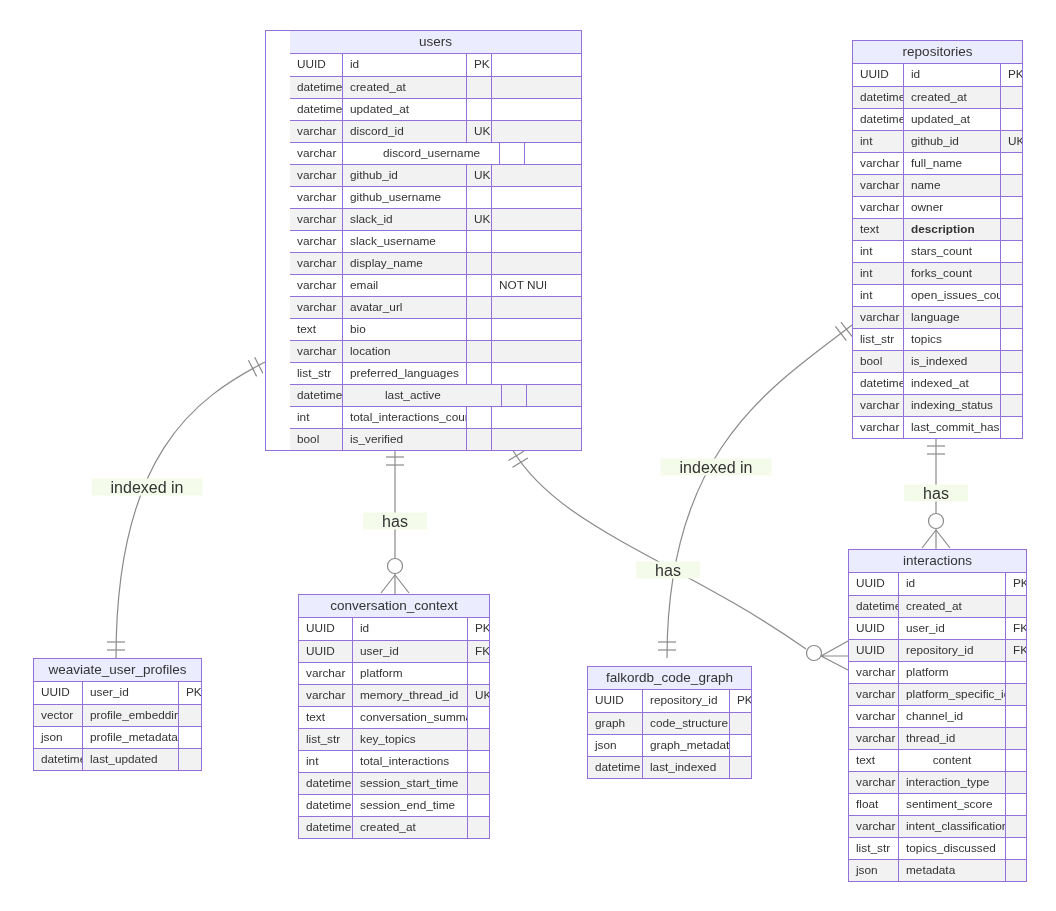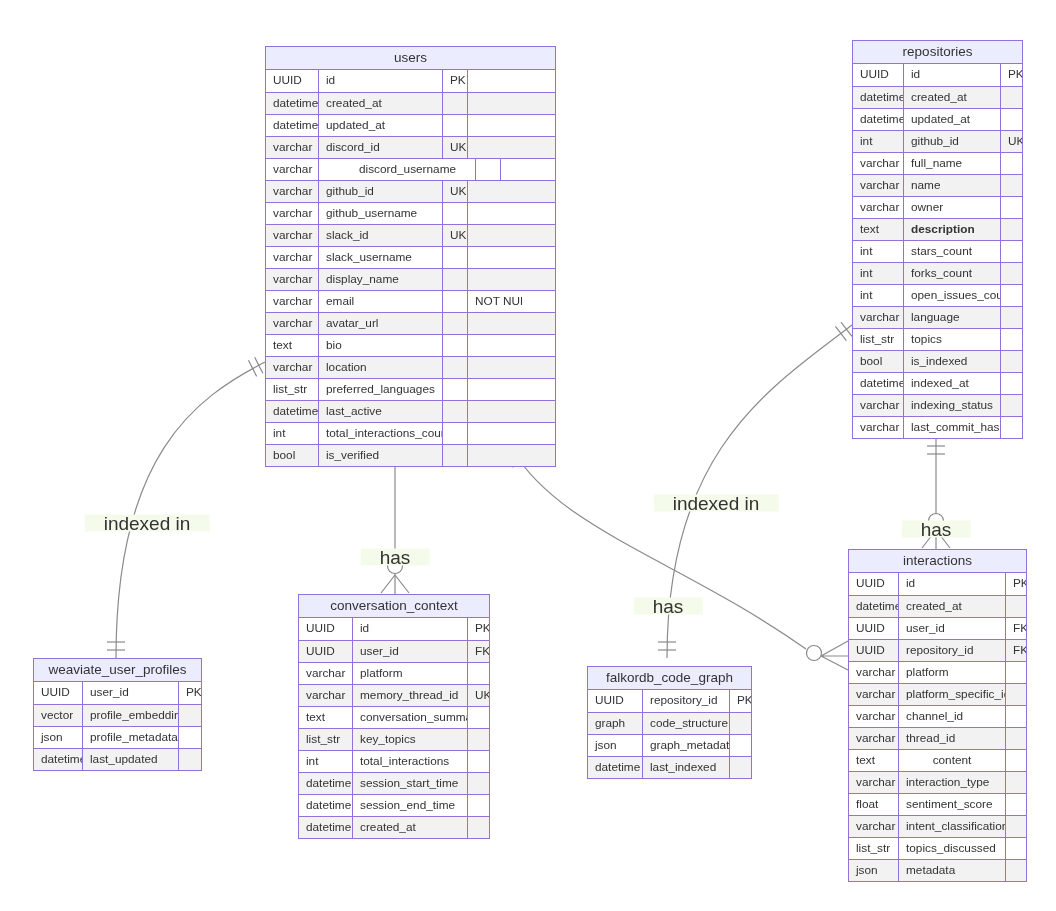--- a/index.html
+++ b/index.html
@@ -6,22 +6,22 @@
   #canvas{
     position:relative;width:1056px;height:911px;background:#ffffff;overflow:hidden;
     font-family:"Liberation Sans",sans-serif;color:var(--text,#333);
   }
   #rel-svg{position:absolute;left:0;top:0;z-index:1;}
   .rel{fill:none;stroke:var(--line,#8a8a8a);stroke-width:1.2px;}
   .dec{fill:none;stroke:var(--line,#8a8a8a);stroke-width:1.2px;}
   circle.dec{fill:#ffffff;}
   .rel-label{
     position:absolute;transform:translate(-50%,-50%);z-index:3;
-    background:var(--labelbg,#f4fbea);font-size:19px;line-height:17px;
-    color:var(--text,#333);padding:0 19px;white-space:nowrap;margin-top:36px;
+    background:var(--labelbg,#f4fbea);font-size:16px;line-height:17px;
+    color:var(--text,#333);padding:0 19px;white-space:nowrap;
   }
   .tbl{
     position:absolute;z-index:2;background:#fff;
     border:1px solid var(--tborder,#9370DB);
   }
   .tbl-title{
     height:23px;line-height:22px;box-sizing:border-box;text-align:center;
     background:var(--thead,#ECECFF);border-bottom:1px solid var(--tborder,#9370DB);
     font-size:13.5px;color:var(--text,#333);
   }
@@ -96,21 +96,21 @@
     <circle class="dec" cx="936" cy="521" r="7.5"></circle>
     <path class="dec" d="M936,530 L922,548 M936,530 L950,548"></path>
   </svg>
 
   <div class="rel-label" style="left:147px;top:487px;">indexed in</div>
   <div class="rel-label" style="left:395px;top:521px;">has</div>
   <div class="rel-label" style="left:668px;top:570px;">has</div>
   <div class="rel-label" style="left:716px;top:467px;">indexed in</div>
   <div class="rel-label" style="left:936px;top:493px;">has</div>
 
-  <div class="tbl" style="left:265px;top:46px;">
+  <div class="tbl" style="left:265px;top:30px;padding-left:24px;">
       <div class="tbl-title">users</div>
       <div class="tbl-row">
         <div class="tbl-cell" style="width: 53px;">UUID</div>
         <div class="tbl-cell" style="width: 124px;">id</div>
         <div class="tbl-cell" style="width: 25px;">PK</div>
         <div class="tbl-cell" style="width: 54px;"></div>
       </div>
       <div class="tbl-row alt">
         <div class="tbl-cell" style="width: 53px;">datetime</div>
         <div class="tbl-cell" style="width: 124px;">created_at</div>
@@ -190,21 +190,21 @@
         <div class="tbl-cell" style="width: 54px;"></div>
       </div>
       <div class="tbl-row">
         <div class="tbl-cell" style="width: 53px;">list_str</div>
         <div class="tbl-cell" style="width: 124px;">preferred_languages</div>
         <div class="tbl-cell" style="width: 25px;"></div>
         <div class="tbl-cell" style="width: 54px;"></div>
       </div>
       <div class="tbl-row alt">
         <div class="tbl-cell" style="width: 53px;">datetime</div>
-        <div class="tbl-cell" style="width: 124px;">last_active</div>
+        <div class="tbl-cell" style="width: 124px; margin-left: 35px;">last_active</div>
         <div class="tbl-cell" style="width: 25px;"></div>
         <div class="tbl-cell" style="width: 54px;"></div>
       </div>
       <div class="tbl-row">
         <div class="tbl-cell" style="width: 53px;">int</div>
         <div class="tbl-cell" style="width: 124px;">total_interactions_count</div>
         <div class="tbl-cell" style="width: 25px;"></div>
         <div class="tbl-cell" style="width: 54px;"></div>
       </div>
       <div class="tbl-row alt">

